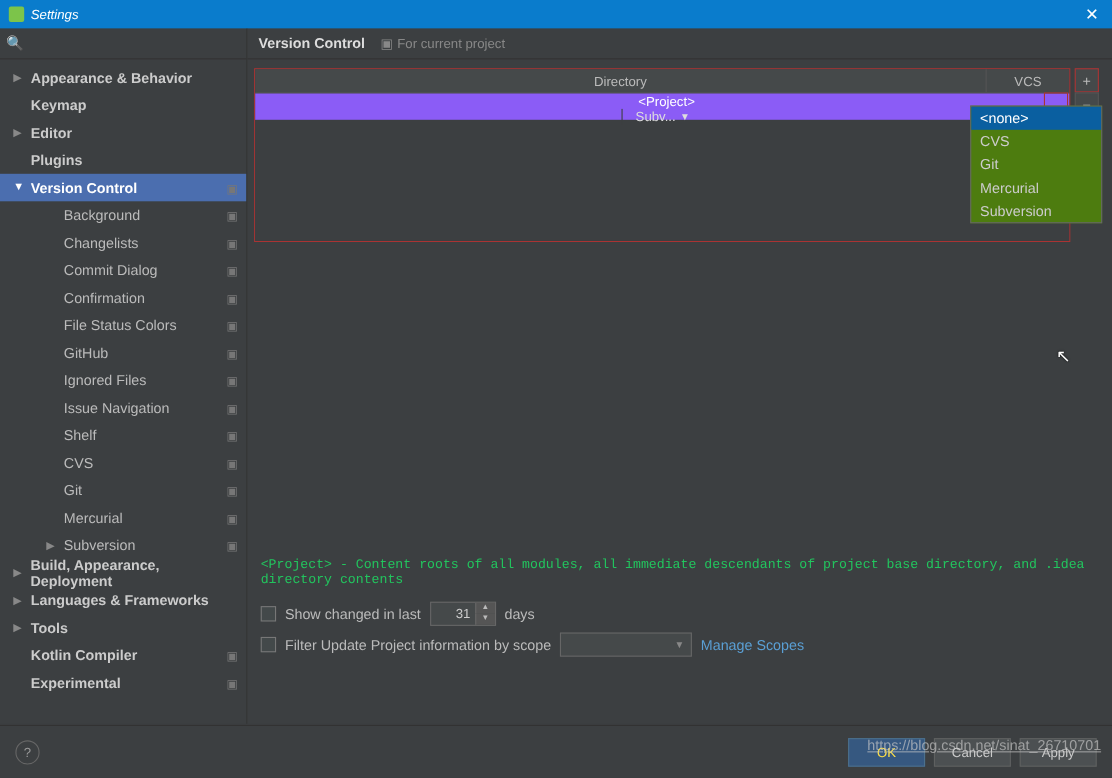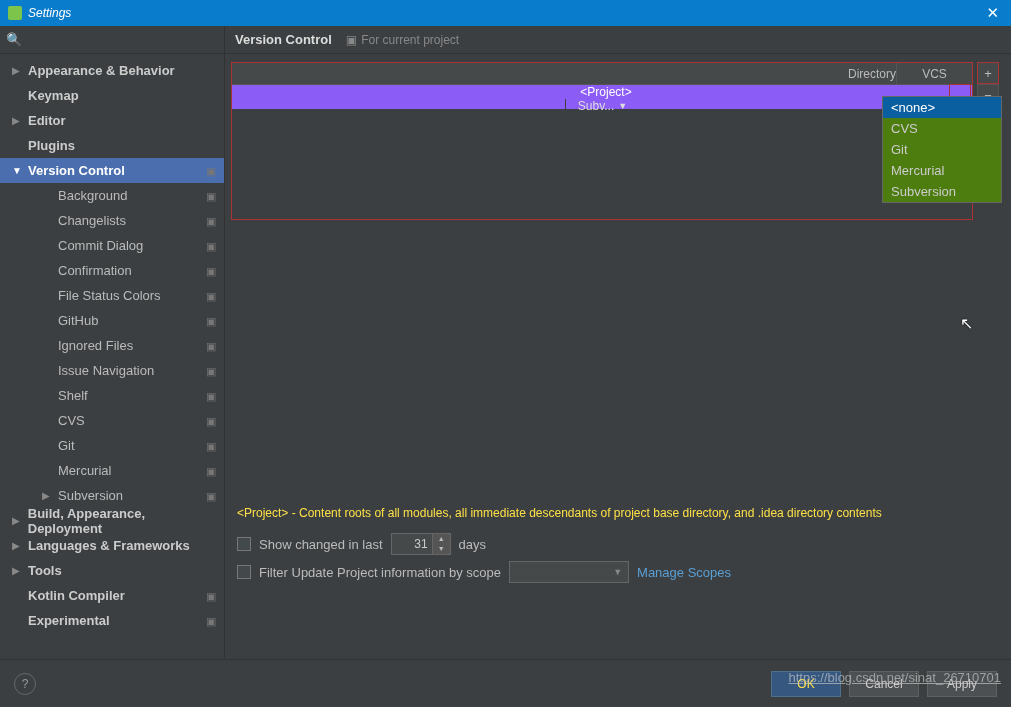--- a/index.html
+++ b/index.html
@@ -82,21 +82,21 @@
   margin: 8px 10px 0 6px;
   border: 1px solid #aa3333;
   position: relative;
 }
 .table-header {
   display: flex;
   background: #45494a;
   height: 22px;
   border-bottom: 1px solid #555;
 }
-.th-dir { flex: 1; text-align: right; color: #bbb; font-size: 12px; line-height: 22px; border-right: 1px solid #555;}
+.th-dir { flex: 1; text-align: center; color: #bbb; font-size: 12px; line-height: 22px; border-right: 1px solid #555;}
 .th-vcs { width: 75px; text-align: center; color: #bbb; font-size: 12px; line-height: 22px; }
 .table-row {
   display: flex;
   background: #8b5cf6;
   height: 24px;
   align-items: center;
   flex-direction: column;
 }
 .td-dir { flex: 1; padding-left: 8px; color: #fff; font-size: 12px; }
 .td-vcs { width: 75px; color: #ddd; font-size: 12px; display: flex; align-items: center; justify-content: center; gap: 4px; border-left: 1px solid #3c3f41; }
@@ -120,21 +120,21 @@
   border: 1px solid #666;
   z-index: 10;
 }
 .vcs-option {
   padding: 3px 8px;
   color: #ccc;
   font-size: 13px;
   cursor: pointer;
 }
 .vcs-option.sel { background: #0a5fa0; color: #fff; }
-.desc { padding: 6px 12px; color: #fde047; font-size: 12px; margin-top: 280px; }
+.desc { padding: 6px 12px; color: #22c55e; font-size: 12px; margin-top: 280px; font-family: Liberation Mono, monospace; }
 .opts { padding: 4px 12px; }
 .opt-row { display: flex; align-items: center; gap: 8px; height: 28px; color: #bbb; font-size: 13px; }
 .chk { width: 14px; height: 14px; border: 1px solid #777; background: #43494a; display: inline-flex; align-items: center; justify-content: center; font-size: 10px; color: #bbb; }
 .chk.on::after { content: "✓"; }
 .num-input {
   background: #45494a; border: 1px solid #666; color: #ccc;
   width: 120px; height: 22px; text-align: right; padding: 0 22px 0 4px;
   font-size: 12px; position: relative;
 }
 .num-wrap { position: relative; display: inline-block; }

